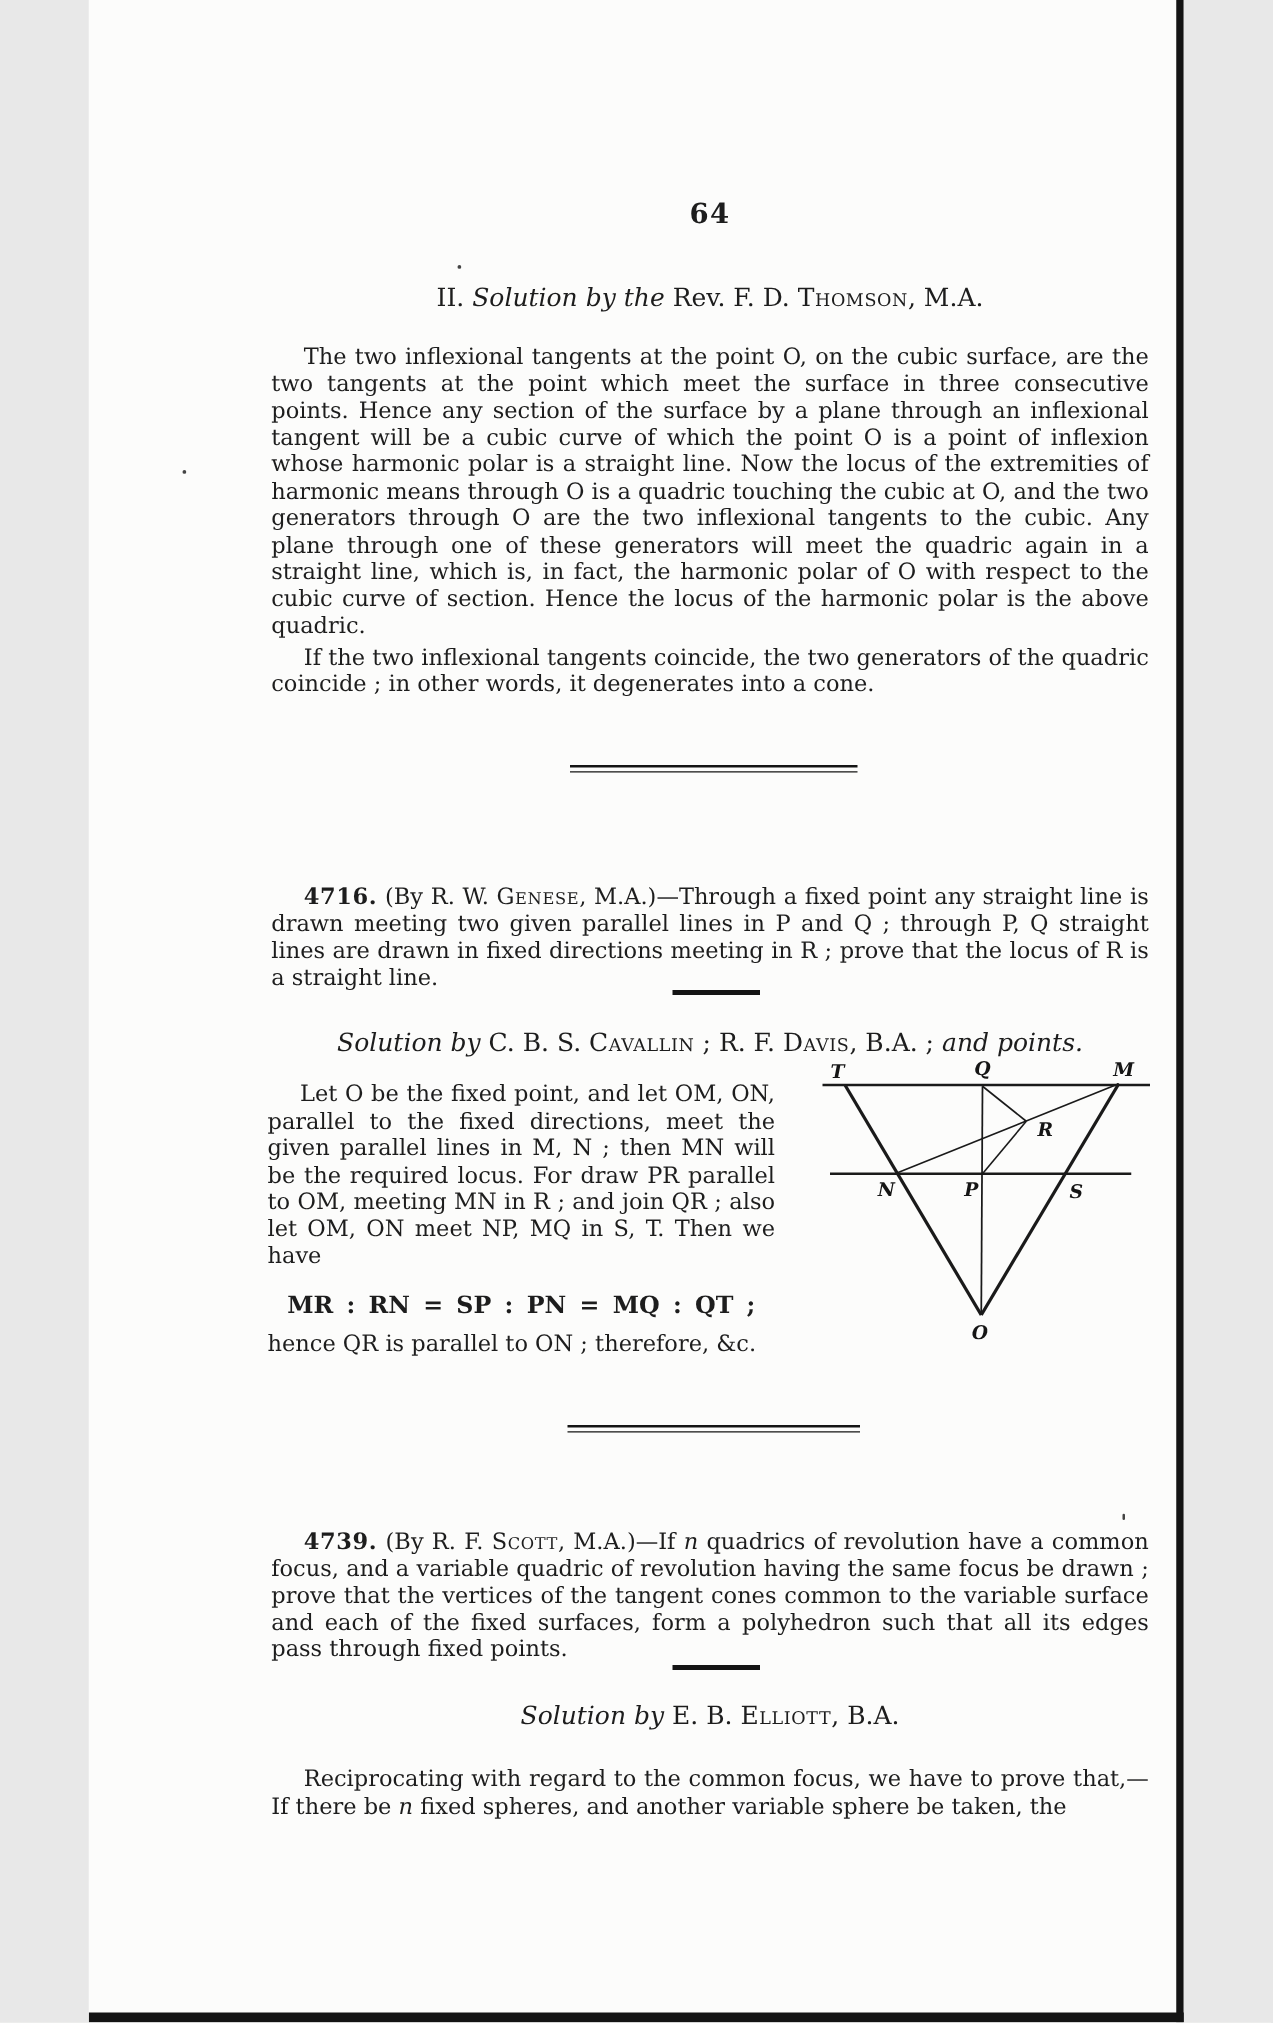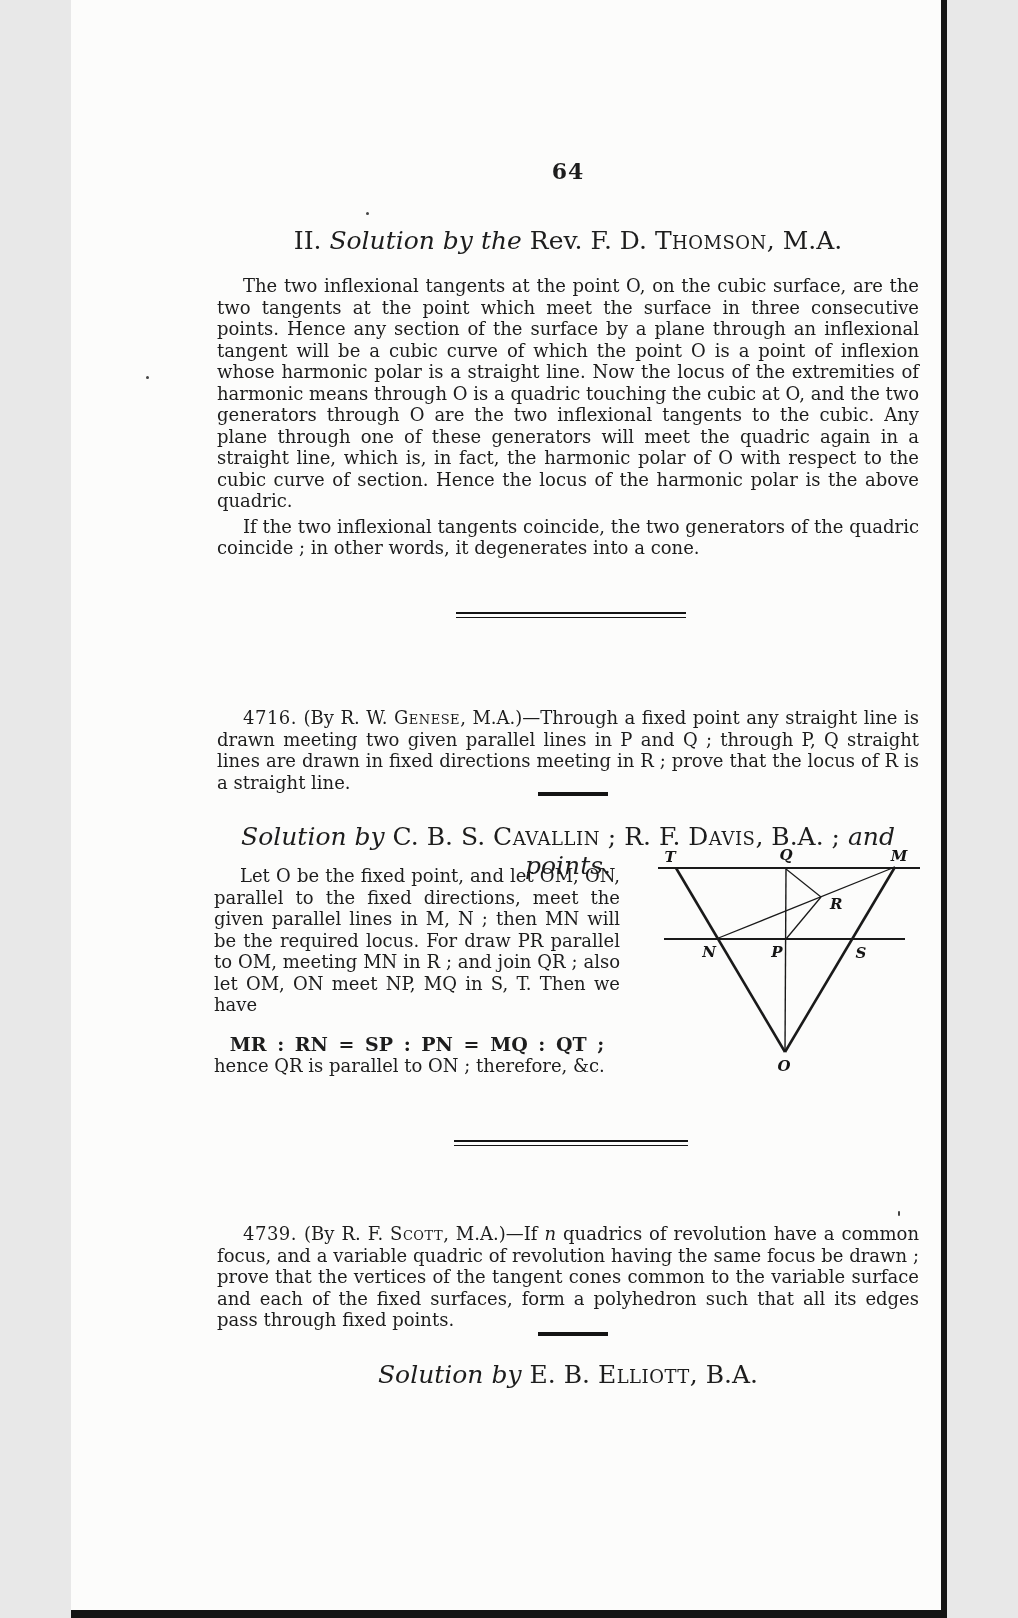--- a/index.html
+++ b/index.html
@@ -8,32 +8,32 @@
     background:#fcfcfb; overflow:hidden;
     font-family:"DejaVu Serif", serif; color:#1d1d1d;
   }
   p { margin:0; font-size:18px; line-height:21.5px; }
   .abs { position:absolute; }
   .col { position:absolute; left:146px; width:702px; }
   .just { text-align:justify; }
   .indent { text-indent:26px;margin-top:13px; }
   .centered { text-align:center; }
   .folio { font-size:22px; font-weight:bold; letter-spacing:1px; }
-  .heading { font-size:25px;text-align:center; }
+  .heading { font-size:20px;text-align:center; }
   .seg-it { font-style:italic; }
   .seg-sc { font-variant:small-caps; letter-spacing:0.5px; }
-  .qnum { font-weight:normal; letter-spacing:0.5px; }
+  .qnum { font-weight:bold; letter-spacing:0.5px; }
   .rule-double {
     position:absolute; height:3px;
     border-top:2.5px solid #141414; border-bottom:1.5px solid #141414;
   }
   .rule-short { position:absolute; height:3.5px; background:#141414; }
   .sol-left { position:absolute; left:143px; width:406px; }
   .eq { font-weight:bold; font-size:19px; text-align:center; word-spacing:4px; margin-top:18px; }
-  .concl { }
+  .concl { margin-top:10px; }
   .figure { position:absolute; left:566px; top:845px; width:300px; height:240px; }
   .figure svg { display:block; width:300px; height:240px; }
   .fig-label { font-family:"DejaVu Serif", serif; font-size:15px; font-weight:bold; font-style:italic; fill:#151515; }
   .wm { position:absolute; left:652px; top:1544px; white-space:nowrap; }
   .wm-pre { font-family:"Liberation Sans", sans-serif; font-size:15px; color:#bdbdbd; }
   .wm-logo { font-family:"DejaVu Serif", serif; font-size:34px; color:#b4b4b4; letter-spacing:2px; }
   .scan-edge-right { position:absolute; top:0; right:0; width:6px; height:1618px; background:#141414; }
   .scan-edge-bottom { position:absolute; left:0; bottom:0; width:1018px; height:8px; background:#141414; }
   .speck { position:absolute; background:#444; border-radius:50%; }
 </style>
@@ -99,18 +99,19 @@
   </div>
 
   <div class="rule-double" style="top:1140px; left:383px; width:234px;"></div>
 
   <p class="col just indent" style="top:1210px;"><span class="qnum">4739.</span><span><span> (By R. F. </span><span class="seg-sc">Scott</span><span>, M.A.)—If </span><span class="seg-it">n</span><span> quadrics of revolution have a common focus, and a variable quadric of revolution having the same focus be drawn ; prove that the vertices of the tangent cones common to the variable surface and each of the fixed surfaces, form a polyhedron such that all its edges pass through fixed points.</span></span></p>
 
   <div class="rule-short" style="top:1332px; left:467px; width:70px;"></div>
 
   <div class="col centered heading" style="top:1360px;"><span class="seg-it">Solution by </span><span>E. B. </span><span class="seg-sc">Elliott</span><span>, B.A.</span></div>
 
+  <p class="col just indent" style="top:1400px;"><span>Reciprocating with regard to the common focus, we have to prove that,— If there be </span><span class="seg-it">n</span><span> fixed spheres, and another variable sphere be taken, the</span></p>
 
 
   <div class="scan-edge-right"></div>
   <div class="scan-edge-bottom"></div>
 
 </div>
 
 </body></html>

